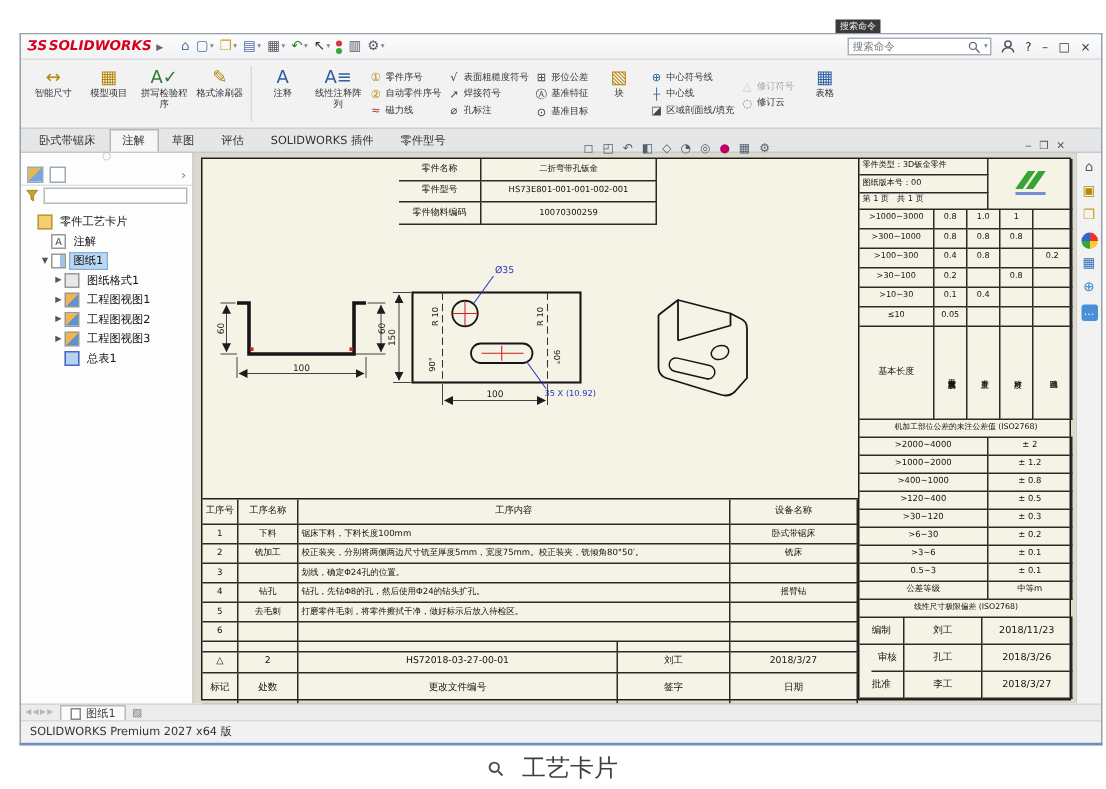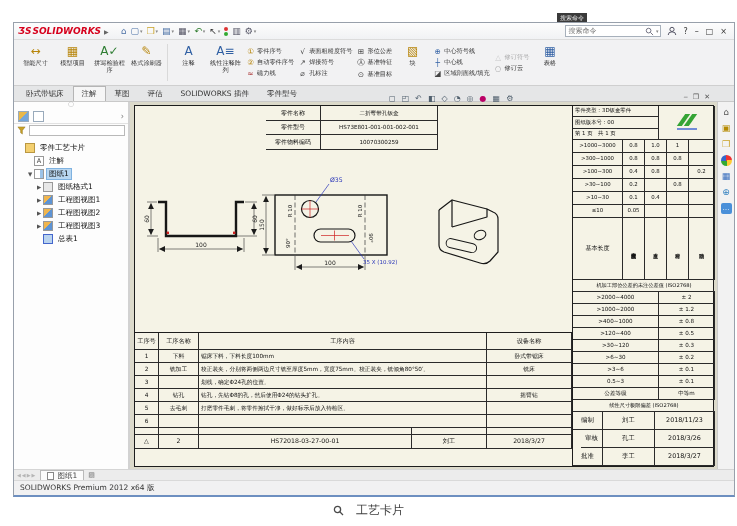--- a/index.html
+++ b/index.html
@@ -95,21 +95,21 @@
   .chat{background:#4a90d9;border-radius:2px}
   
   .sheetbar{position:absolute;left:0;right:0;bottom:15px;height:11px;background:#ececec;border-top:1px solid #d5d5d5;display:flex;align-items:center;font-size:7px;color:#444;padding-left:3px}
   .navarr{color:#b5b5b5;font-size:5px;letter-spacing:1px;margin-right:4px}
   .stab{background:#fbfbfb;border:1px solid #b9b9b9;border-bottom:none;padding:0 6px;display:flex;gap:3px;align-items:center;height:11px;font-size:7.5px}
   .stab .pic{width:7px;height:8px;background:#fff;border:1px solid #888}
   .addtab{margin-left:4px;font-size:7px;color:#777}
   .statusbar{position:absolute;left:0;right:0;bottom:0;height:15px;background:#f1f1f2;border-top:1px solid #d9d9d9;display:flex;align-items:center;font-size:7.5px;color:#333;padding:0 6px}
   .sb-right{margin-left:auto;display:flex;gap:10px;align-items:center;white-space:nowrap}
   .sb-sep{color:#c5c5c5}
-  .caption{position:absolute;left:0;right:0;top:502px;display:flex;justify-content:center;align-items:center;gap:12px;color:#3f3f3f;font-size:12px}
+  .caption{position:absolute;left:0;right:0;top:502px;display:flex;justify-content:center;align-items:center;gap:12px;color:#3f3f3f;font-size:16px}
 </style>
 </head>
 <body>
 
 <div id="app">
 
   <div class="tip">搜索命令</div>
 
   <div class="win">
 
@@ -586,20 +586,27 @@
                 <div class="gc"></div>
                 <div class="gc"></div>
               </div>
             <div id="prev" class="pgrid5">
                 <div class="gc">△</div>
                 <div class="gc">2</div>
                 <div class="gc">HS72018-03-27-00-01</div>
                 <div class="gc">刘工</div>
                 <div class="gc">2018/3/27</div>
               </div>
+            <div id="pbh" class="pgrid5">
+                <div class="gc">标记</div>
+                <div class="gc">处数</div>
+                <div class="gc">更改文件编号</div>
+                <div class="gc">签字</div>
+                <div class="gc">日期</div>
+              </div>
           </div>
 
         </div>
       </div>
 
       <div class="taskstrip" id="taskstrip">
           <div class="ts-ic">⌂</div>
           <div class="ts-ic" style="color: rgb(181, 137, 0);">▣</div>
           <div class="ts-ic" style="color: rgb(201, 162, 39);">❒</div>
           <div class="ts-ic pinwheel"></div>
@@ -612,21 +619,21 @@
     <div class="sheetbar">
       <span class="navarr">◀◀▶▶</span>
       <div class="stab">
         <span class="pic"></span>
         <span>图纸1</span>
       </div>
       <span class="addtab">▨</span>
     </div>
 
     <div class="statusbar">
-      <span>SOLIDWORKS Premium 2012 x64 版</span>
+      <span>SOLIDWORKS Premium 2027 x64 版</span>
     </div>
   </div>
 
   <div class="caption">
     <svg width="11" height="11" viewBox="0 0 11 11">
         <circle cx="4.5" cy="4.5" r="3.1" fill="none" stroke="#4a4a4a" stroke-width="1.3"></circle>
         <line x1="7" y1="7" x2="10" y2="10" stroke="#4a4a4a" stroke-width="1.3"></line>
       </svg>
     <span>工艺卡片</span>
   </div>

